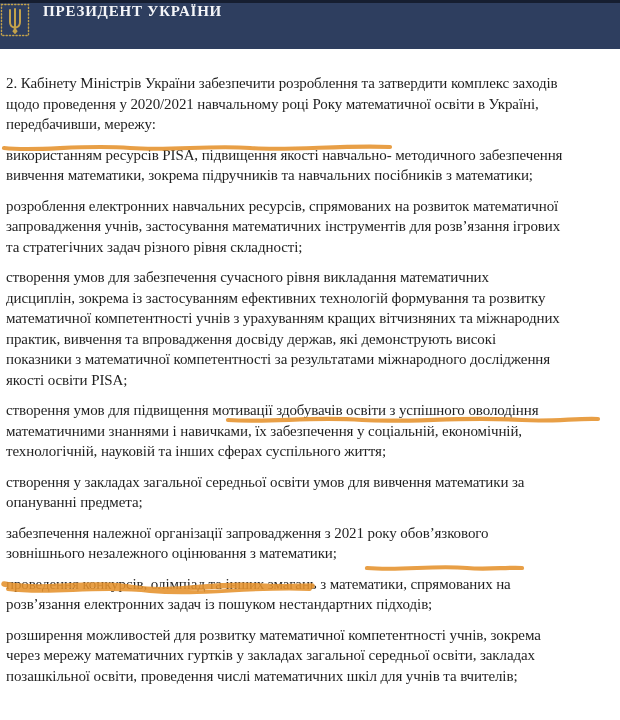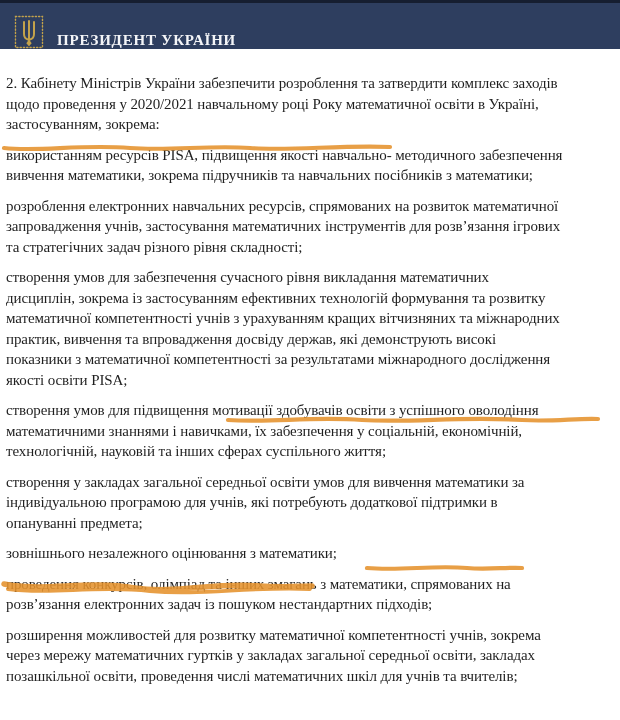--- a/index.html
+++ b/index.html
@@ -24,21 +24,21 @@
   .header {
     position: absolute; top: 0; left: 0; right: 0; height: 49px;
     background: var(--header-background);
   }
   .header-top-strip {
     position: absolute; top: 0; left: 0; right: 0; height: 3px;
     background: var(--header-top-strip);
   }
   .header-inner {
     position: absolute; top: 3px; left: 0; right: 0; bottom: 0;
-    display: flex; align-items: flex-end; padding-left: 14px;
+    display: flex; align-items: flex-start; 
   }
   .emblem-box { width: 30px; height: 34px; flex: 0 0 auto; }
   .site-title {
     margin-left: 13px;
     color: var(--title-color);
     font-size: 15px; font-weight: 700; letter-spacing: 0.8px;
     white-space: nowrap;
   }
 
   
@@ -70,21 +70,21 @@
       </svg>
       <div class="site-title">ПРЕЗИДЕНТ УКРАЇНИ</div>
     </div>
   </div>
 
   <div class="doc">
     <div>
         <div class="para">
           <div class="line">2. Кабінету Міністрів України забезпечити розроблення та затвердити комплекс заходів</div>
           <div class="line">щодо проведення у 2020/2021 навчальному році Року математичної освіти в Україні,</div>
-          <div class="line">застосуванням, зокрема:</div>
+          <div class="line">передбачивши, мережу:</div>
         </div>
         <div class="para">
           <div class="line">використанням ресурсів PISA, підвищення якості навчально- методичного забезпечення</div>
           <div class="line">вивчення математики, зокрема підручників та навчальних посібників з математики;</div>
         </div>
         <div class="para">
           <div class="line">розроблення електронних навчальних ресурсів, спрямованих на розвиток математичної</div>
           <div class="line">запровадження учнів, застосування математичних інструментів для розв’язання ігрових</div>
           <div class="line">та стратегічних задач різного рівня складності;</div>
         </div>
@@ -96,24 +96,24 @@
           <div class="line">показники з математичної компетентності за результатами міжнародного дослідження</div>
           <div class="line">якості освіти PISA;</div>
         </div>
         <div class="para">
           <div class="line">створення умов для підвищення мотивації здобувачів освіти з успішного оволодіння</div>
           <div class="line">математичними знаннями і навичками, їх забезпечення у соціальній, економічній,</div>
           <div class="line">технологічній, науковій та інших сферах суспільного життя;</div>
         </div>
         <div class="para">
           <div class="line">створення у закладах загальної середньої освіти умов для вивчення математики за</div>
-          <div class="line">індивідуальною програмою для учнів, які потребують додаткової підтримки в</div>
           <div class="line">опануванні предмета;</div>
         </div>
         <div class="para">
+          <div class="line">забезпечення належної організації запровадження з 2021 року обов’язкового</div>
           <div class="line">зовнішнього незалежного оцінювання з математики;</div>
         </div>
         <div class="para">
           <div class="line">проведення конкурсів, олімпіад та інших змагань з математики, спрямованих на</div>
           <div class="line">розв’язання електронних задач із пошуком нестандартних підходів;</div>
         </div>
         <div class="para">
           <div class="line">розширення можливостей для розвитку математичної компетентності учнів, зокрема</div>
           <div class="line">через мережу математичних гуртків у закладах загальної середньої освіти, закладах</div>
           <div class="line">позашкільної освіти, проведення числі математичних шкіл для учнів та вчителів;</div>

